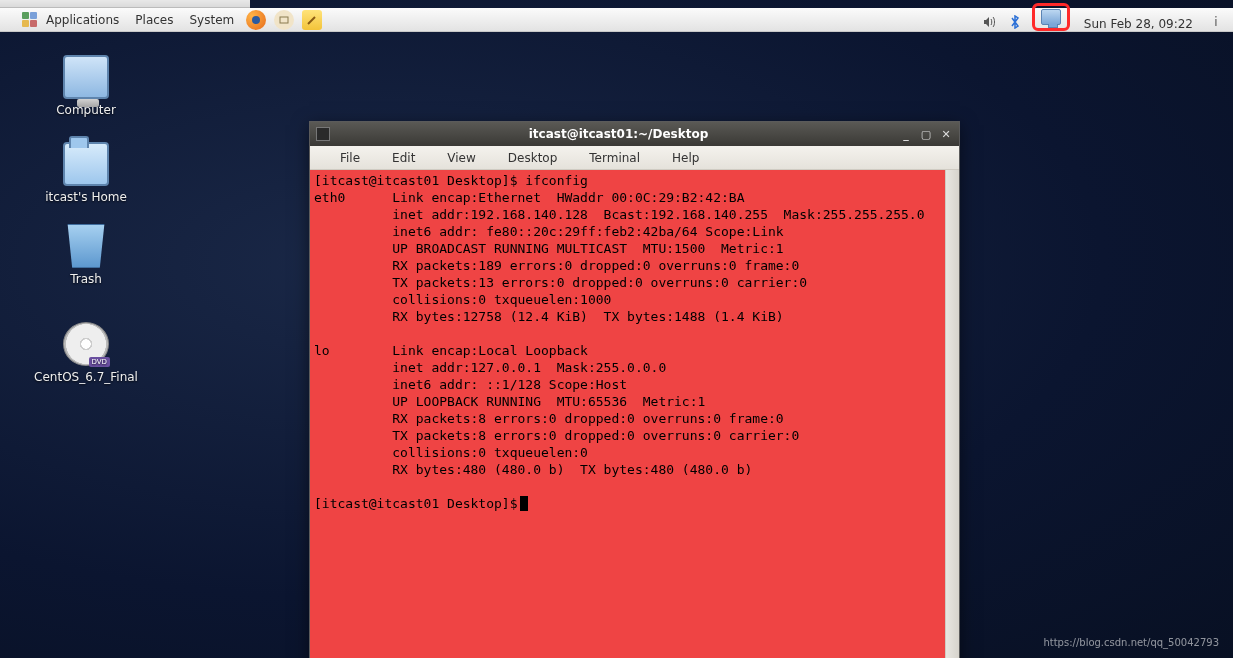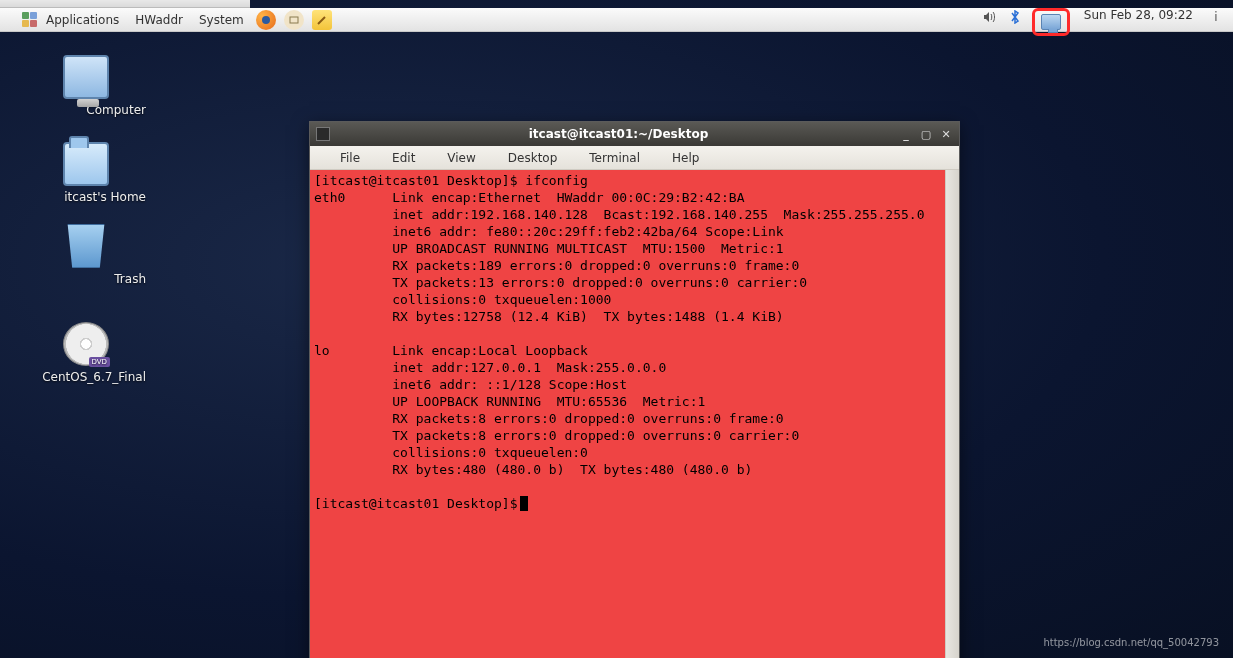--- a/index.html
+++ b/index.html
@@ -32,21 +32,21 @@
   .top-panel {
     position: absolute;
     top: 8px; left: 0;
     width: 100%; height: 24px;
     background: linear-gradient(to bottom, #fbfbfb, #e3e3e3);
     border-bottom: 1px solid #c8c8c8;
     display: flex;
     align-items: center;
   }
   .panel-left { display: flex; align-items: center; height: 100%; margin-left: 16px; }
-  .panel-right { margin-left: auto; display: flex; align-items: flex-start; height: 100%; padding-right: 8px; gap: 8px; }
+  .panel-right { margin-left: auto; display: flex; align-items: flex-end; height: 100%; padding-right: 8px; gap: 8px; }
 
   .apps-icon {
     width: 16px; height: 16px;
     margin-left: 6px;
     display: inline-flex; flex-wrap: wrap; gap: 1px;
   }
   .apps-icon span { width: 7px; height: 7px; border-radius: 1px; }
   .apps-icon span:nth-child(1){background:#5a9e5d;}
   .apps-icon span:nth-child(2){background:#7aa0d9;}
   .apps-icon span:nth-child(3){background:#e6b94f;}
@@ -96,21 +96,21 @@
     width:8px; height:3px;
     background:#7ba7d7; border:1px solid #5a84b4;
     border-top:none;
   }
   .clock { color:#333; padding: 0 6px; }
 
   
   .desktop-icon {
     position: absolute;
     width: 120px;
-    text-align: right;
+    text-align: center;
     color: #eee;
     font-size: 12px;
     text-shadow: 0 1px 2px rgba(0,0,0,.8);
   }
   .desktop-icon .glyph { width: 46px; height: 44px; margin: 0 auto 4px; position:relative; }
   .desktop-icon .label { display:block; line-height:1.2; }
 
   .icon-computer .glyph {
     background: linear-gradient(to bottom,#cfe4f8,#8eb8e2);
     border: 2px solid #5e84ad;
@@ -221,21 +221,21 @@
 
 <div class="top-panel">
   <div class="panel-left">
     <span class="apps-icon">
       <span></span>
         <span></span>
         <span></span>
         <span></span>
     </span>
     <div class="panel-menu">Applications</div>
-    <div class="panel-menu">HWaddr</div>
+    <div class="panel-menu">Places</div>
     <div class="panel-menu">System</div>
     <div class="launcher-icon firefox-bg">
       <svg width="12" height="12" viewBox="0 0 12 12">
           <circle cx="6" cy="6" r="4" fill="#2b5aa0"></circle>
         </svg>
     </div>
     <div class="launcher-icon beige-bg">
       <svg width="10" height="10" viewBox="0 0 10 10">
           <rect x="1" y="2" width="8" height="6" fill="none" stroke="#8a7a4f"></rect>
         </svg>

